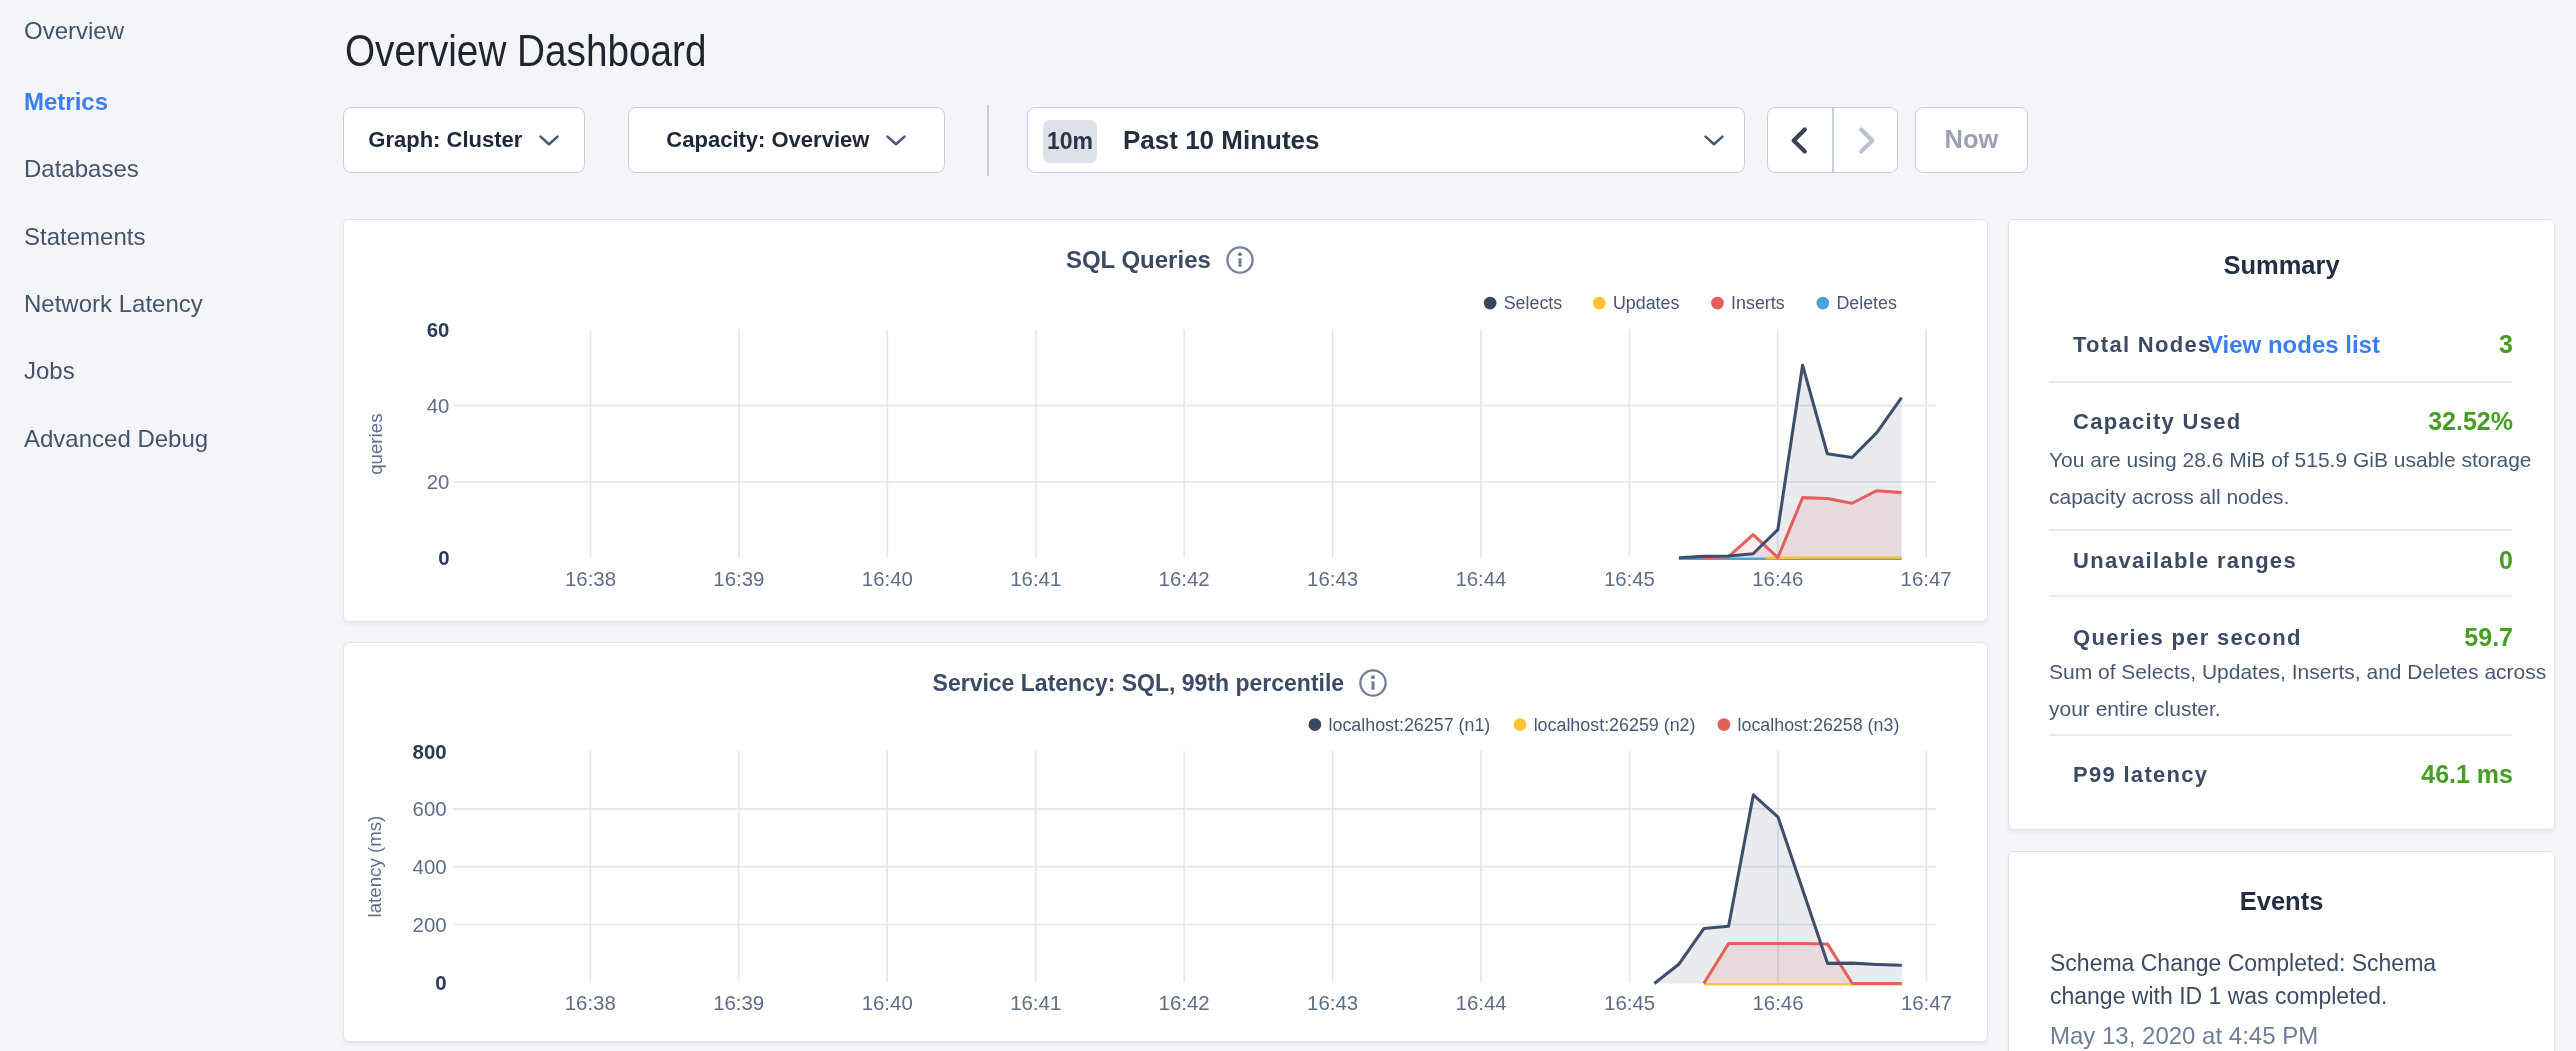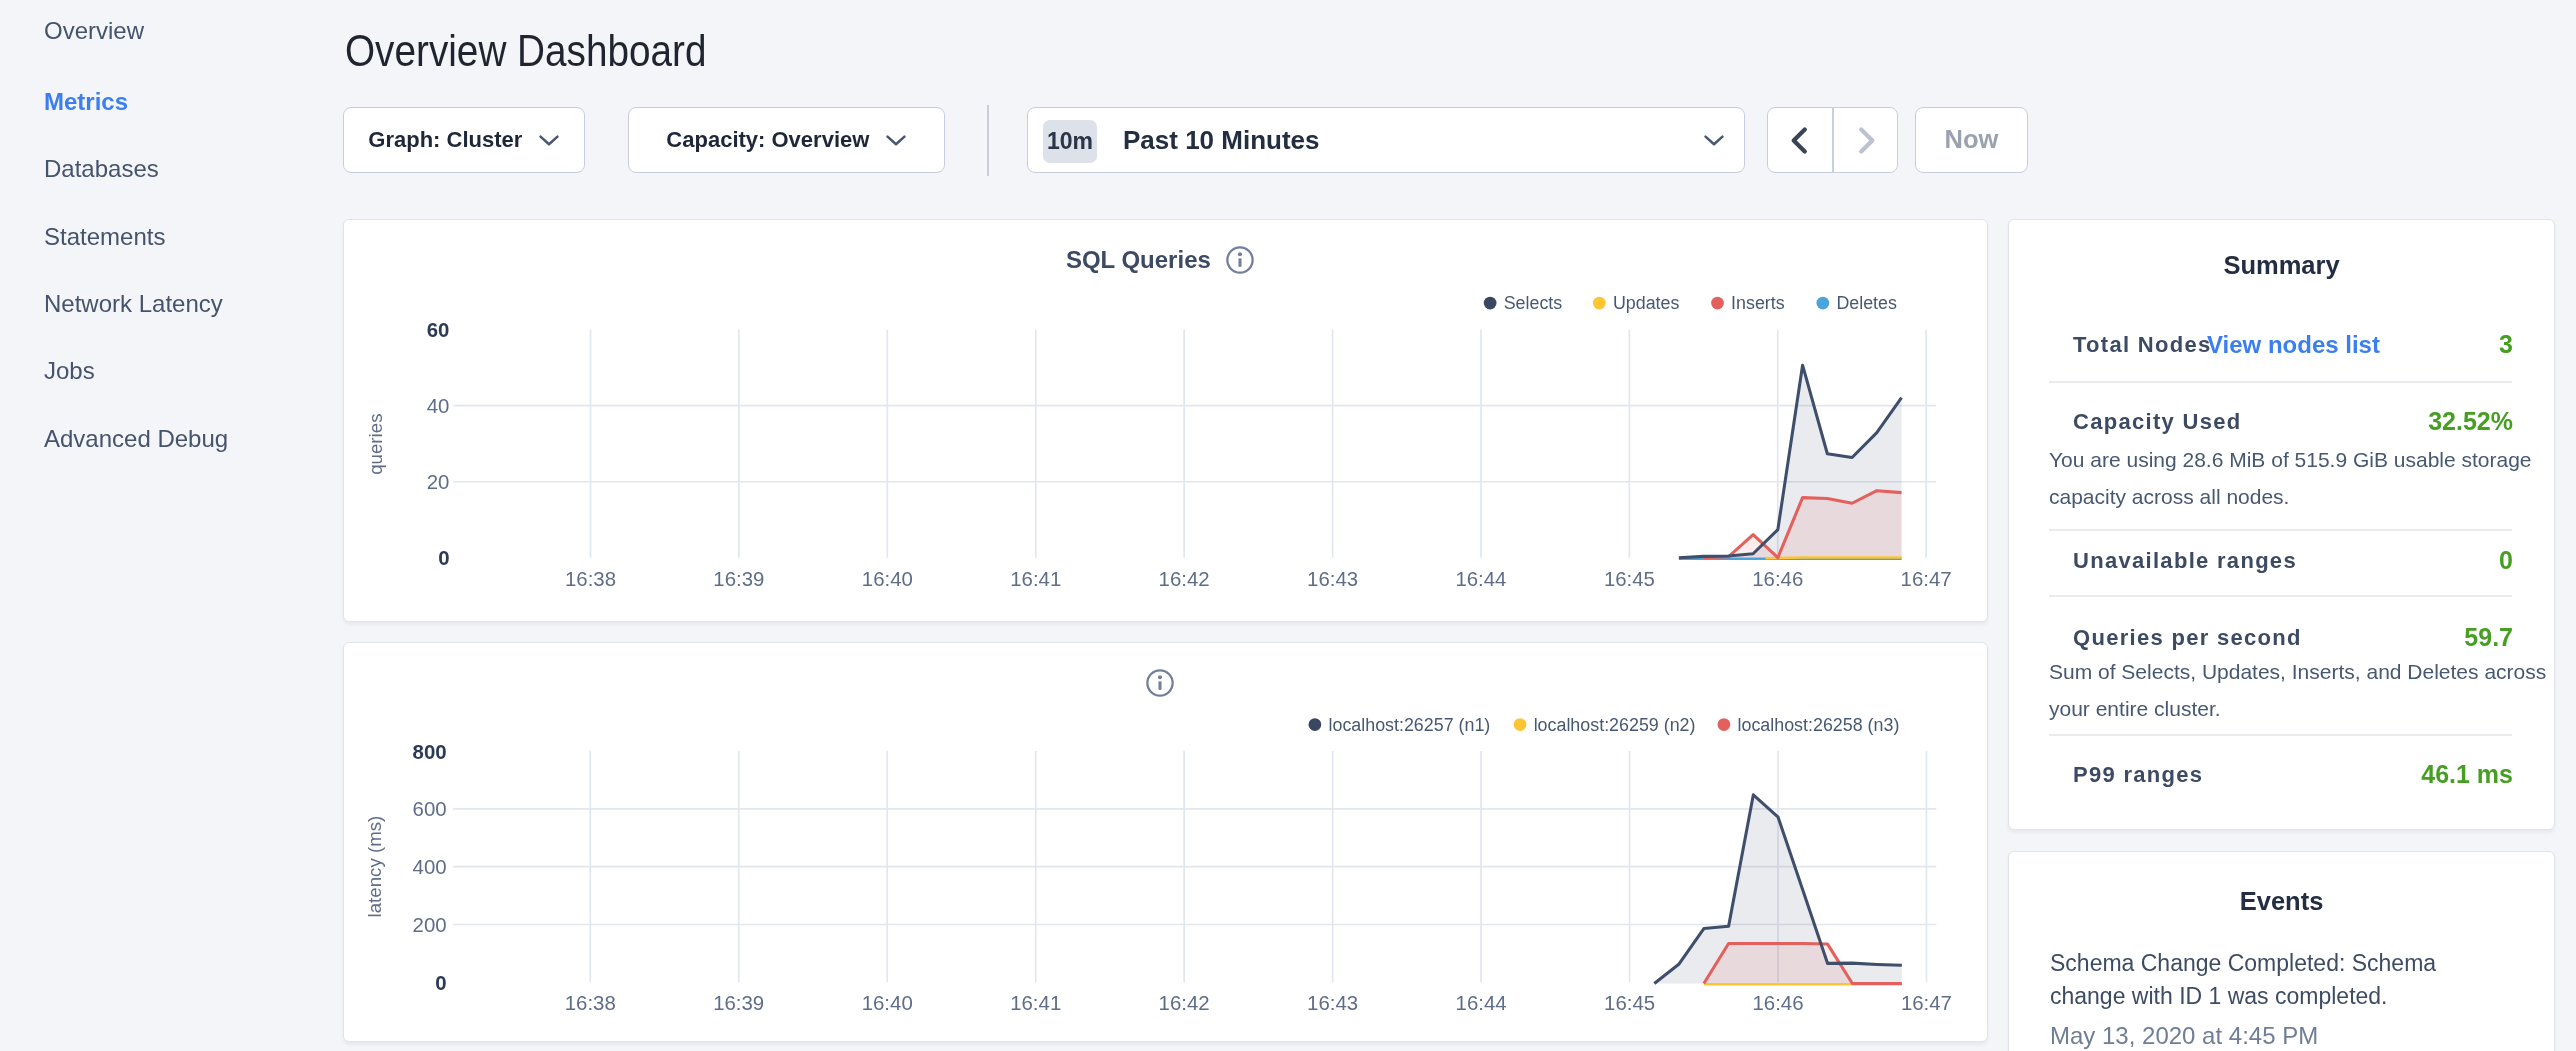--- a/index.html
+++ b/index.html
@@ -1,19 +1,19 @@
 <!DOCTYPE html>
 <html style="font-size:13.6px"><head><meta charset="utf-8"><style>
 * { margin:0; padding:0; box-sizing:border-box; }
 html,body { width:2576px; height:1051px; background:#f4f5f9; font-family:"Liberation Sans", sans-serif; position:relative; overflow:hidden; }
 .abs { position:absolute; }
 .card { position:absolute; background:#fff; border:1.7px solid #e2e3e8; border-radius:6px; box-shadow:0 2.6px 3.4px rgba(60,65,80,0.06); }
 .ctrl { position:absolute; background:#fff; border:1.7px solid #c8cede; border-radius:8px; top:107px; height:66px; }
 .dd { display:flex; align-items:center; justify-content:center; gap:15.3px; font-size:22px; font-weight:bold; color:#1e2738; }
-.nav { position:absolute; left:24px; font-size:24px; color:#45536b; height:29px; line-height:29px;margin-left:20px; }
+.nav { position:absolute; left:24px; font-size:24px; color:#45536b; height:29px; line-height:29px; }
 .shead { position:absolute; left:2049px; font-size:22px; font-weight:bold; color:#3c4b63; letter-spacing:1.3px; height:31px; line-height:31px;margin-left:24px; }
 .sval { position:absolute; right:63px; font-size:25px; font-weight:bold; color:#469e22; height:31px; line-height:31px; }
 .sdiv { position:absolute; left:2049px; width:463px; height:1.7px; background:#eaebee; }
 .spar { position:absolute; left:2049px; width:544px; font-size:21px; line-height:37px; color:#475872; }
 .ctitle { position:absolute; display:flex; align-items:center; justify-content:center; gap:15.3px; width:1645px; padding-right:11px; font-size:24px; font-weight:bold; color:#3c4b63; }
 </style></head><body>
 
 <div class="nav" style="top:16px">Overview</div>
 <div class="nav" style="top:87px;color:#3b7ef0;font-weight:bold">Metrics</div>
 <div class="nav" style="top:154px">Databases</div>
@@ -144,20 +144,21 @@
       <text x="46" y="265" transform="rotate(-90 46 265)" text-anchor="middle" font-size="22" fill="#5f6d89">latency (ms)</text>
       <circle cx="1143.8" cy="98" r="7.5" fill="#394860"></circle>
       <text x="1159.8" y="105.5" font-size="21" fill="#475872">localhost:26257 (n1)</text>
       <circle cx="1385.0" cy="98" r="7.5" fill="#fcc531"></circle>
       <text x="1401.0" y="105.5" font-size="21" fill="#475872">localhost:26259 (n2)</text>
       <circle cx="1624.7" cy="98" r="7.5" fill="#e3605c"></circle>
       <text x="1640.7" y="105.5" font-size="21" fill="#475872">localhost:26258 (n3)</text>
     </svg>
 </div>
 <div class="ctitle" style="left:343px;top:669px;font-size:23px">
+    <span>Service Latency: SQL, 99th percentile</span>
     <svg width="28" height="28" viewBox="0 0 33 33" style="flex:none">
       <circle cx="16.5" cy="16.5" r="14.9" fill="none" stroke="#727f99" stroke-width="2.7"></circle>
       <circle cx="16.5" cy="9.8" r="2.4" fill="#727f99"></circle>
       <line x1="16.5" y1="14.6" x2="16.5" y2="24.6" stroke="#727f99" stroke-width="3.6"></line>
     </svg>
   </div>
 
 <div class="card" style="left:2008px;top:219px;width:547px;height:611px"></div>
 <div class="abs" style="left:2008px;top:251px;width:547px;text-align:center;font-size:25.5px;font-weight:bold;color:#242e42">Summary</div>
 <div class="shead" style="top:329px">Total Nodes</div>
@@ -168,20 +169,20 @@
 <div class="sval" style="top:406px">32.52%</div>
 <div class="spar" style="top:441px">You are using 28.6 MiB of 515.9 GiB usable storage<br>capacity across all nodes.</div>
 <div class="sdiv" style="top:529px"></div>
 <div class="shead" style="top:545px">Unavailable ranges</div>
 <div class="sval" style="top:545px">0</div>
 <div class="sdiv" style="top:595px"></div>
 <div class="shead" style="top:622px">Queries per second</div>
 <div class="sval" style="top:622px">59.7</div>
 <div class="spar" style="top:653px">Sum of Selects, Updates, Inserts, and Deletes across<br>your entire cluster.</div>
 <div class="sdiv" style="top:734px"></div>
-<div class="shead" style="top:759px">P99 ranges</div>
+<div class="shead" style="top:759px">P99 latency</div>
 <div class="sval" style="top:759px">46.1 ms</div>
 
 <div class="card" style="left:2008px;top:851px;width:547px;height:255px"></div>
 <div class="abs" style="left:2008px;top:887px;width:547px;text-align:center;font-size:25.5px;font-weight:bold;color:#242e42">Events</div>
 <div class="abs" style="left:2050px;top:947px;width:527px;font-size:23px;line-height:33px;color:#3e4c63">Schema Change Completed: Schema<br>change with ID 1 was completed.</div>
 <div class="abs" style="left:2050px;top:1022px;font-size:24px;color:#6f7e95">May 13, 2020 at 4:45 PM</div>
 
 
 </body></html>

